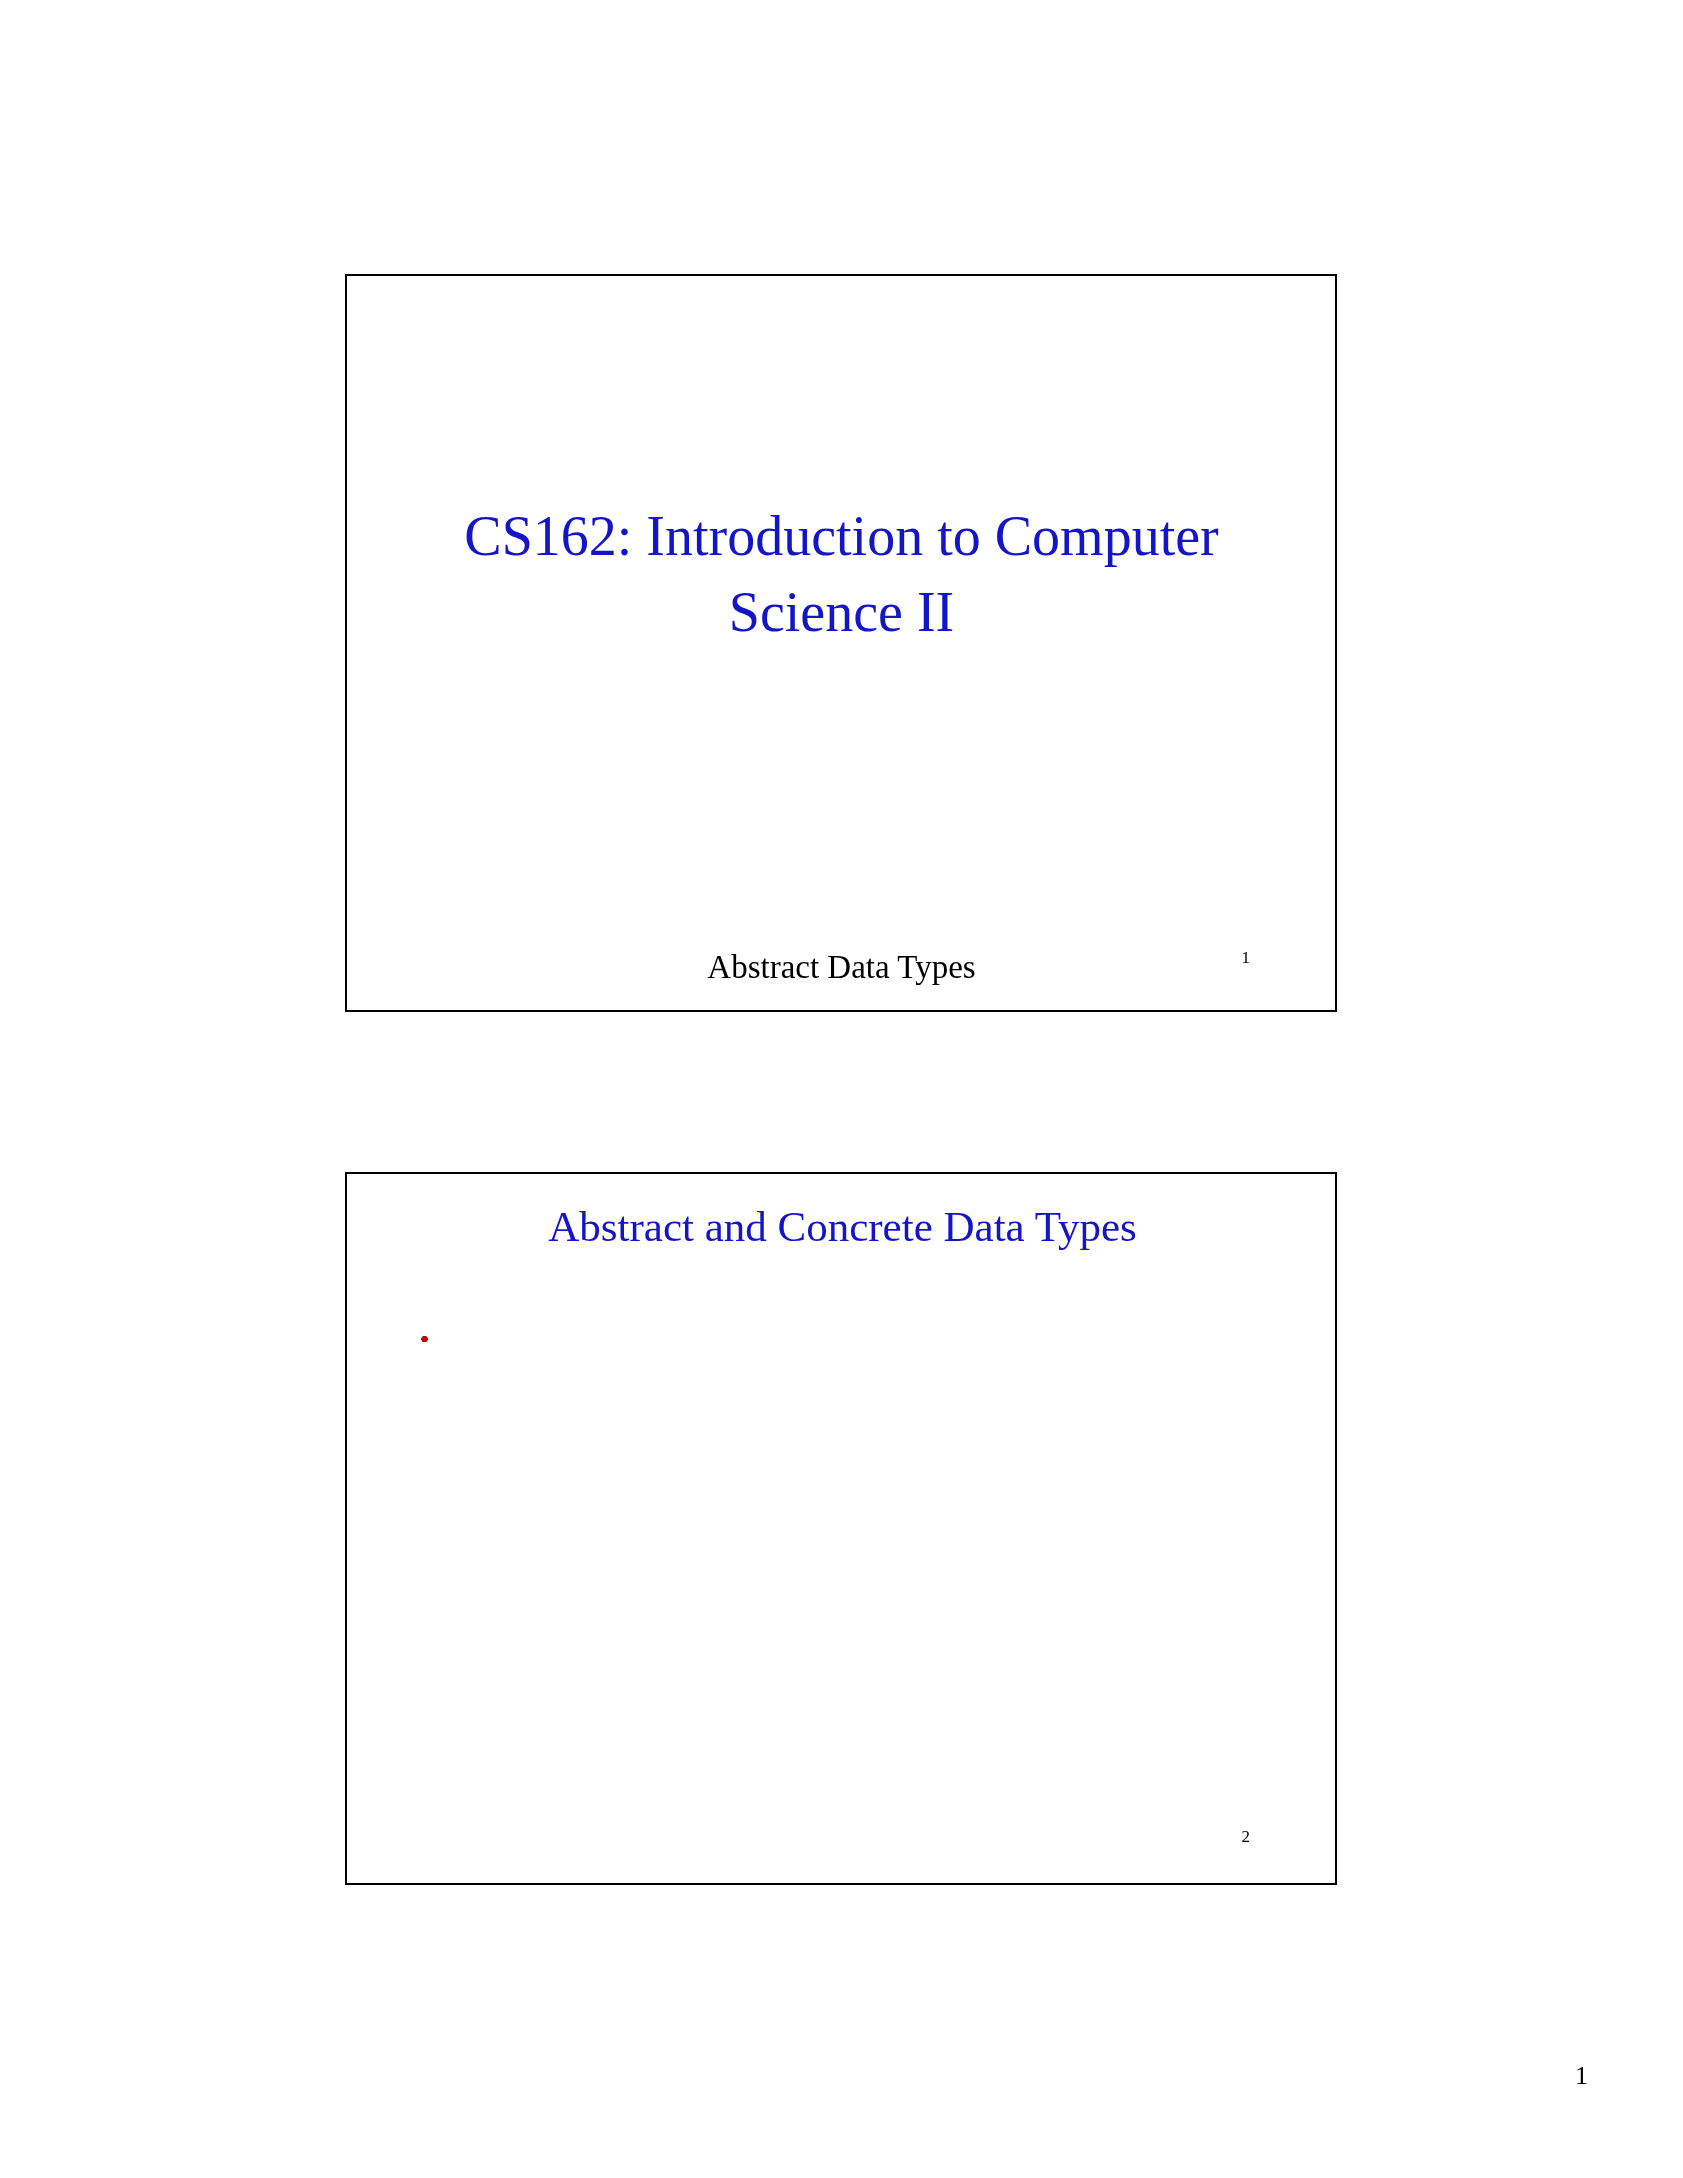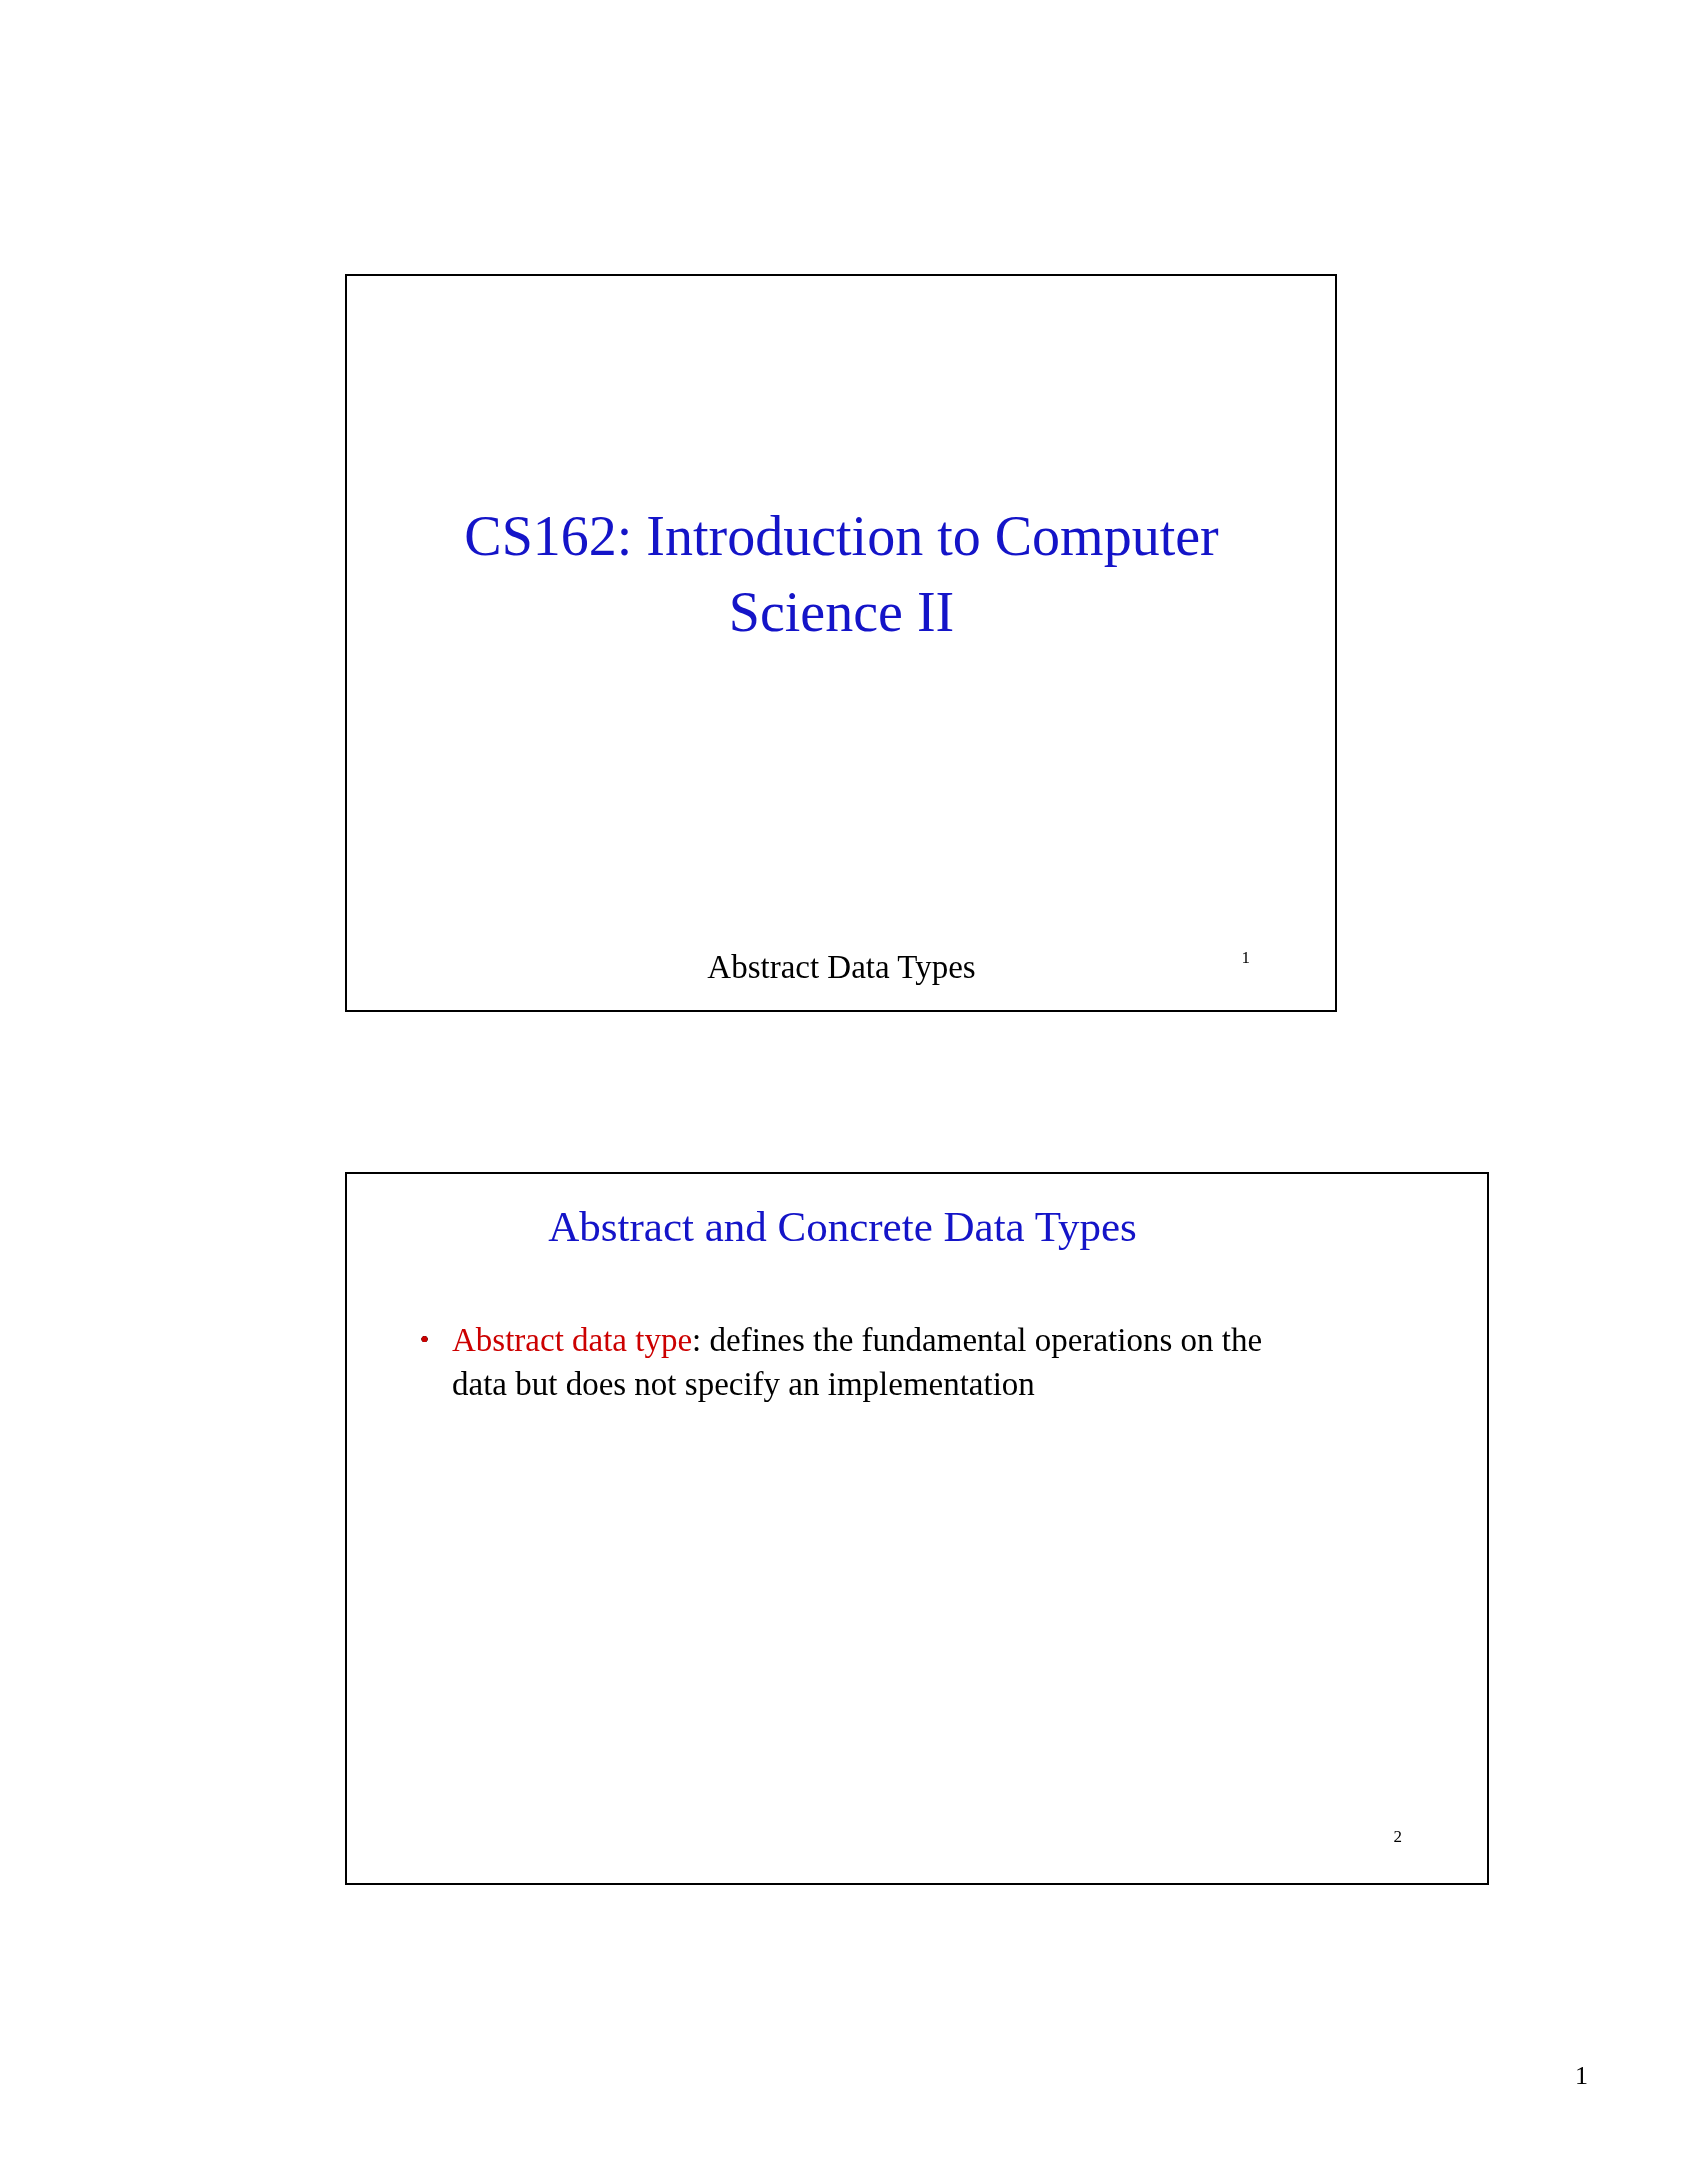--- a/index.html
+++ b/index.html
@@ -59,21 +59,21 @@
     right: 85px;
     bottom: 42px;
     font-size: 17px;
     color: #000000;
   }
 
   
   #slide-2 {
     left: 345px;
     top: 1163px;
-    width: 1144px;
+    width: 992px;
     height: 713px;
   }
   #slide-2 .title {
     position: absolute;
     left: 40px;
     top: 28px;
     width: 911px;
     text-align: center;
     color: #1414c8;
     font-size: 43px;
@@ -134,21 +134,21 @@
     <div class="subtitle">Abstract Data Types</div>
     <div class="slide-number">1</div>
   </div>
 
   <div class="slide" id="slide-2">
     <div class="title">Abstract and Concrete Data Types</div>
     <div class="body">
       <ul class="bullets" id="slide-2-bullets">
           <li><span class="marker black">•</span></li>
           <li><span class="marker black">•</span></li>
-          <li><span class="marker red">•</span><span><span class="red">Abstract data type</span><span class="black">: defines the fundamental operations on the data but does not specify an implementation</span></span></li>
+          <li><span class="marker red">•</span></li>
         </ul>
     </div>
     <div class="slide-number">2</div>
   </div>
 
   <div class="page-number">1</div>
 
 </div>
 
 

